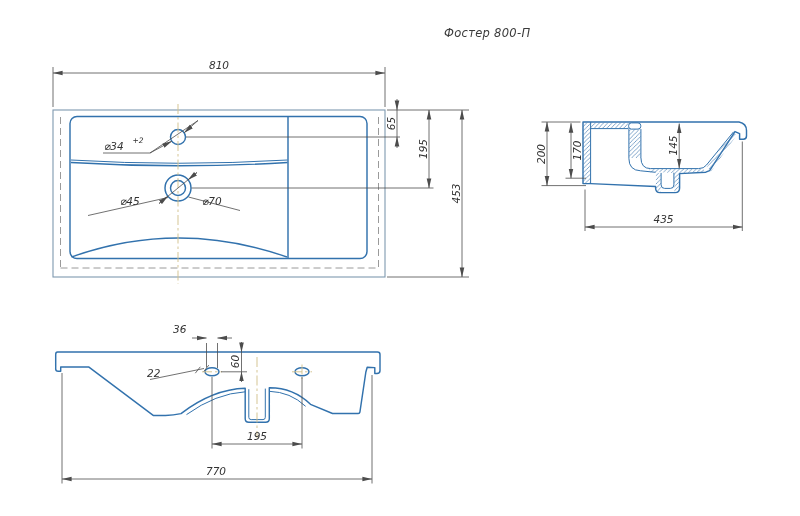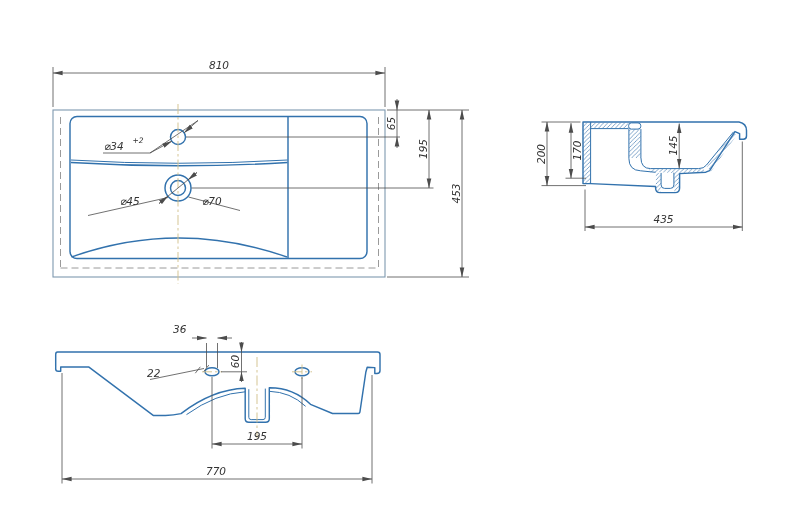--- a/index.html
+++ b/index.html
@@ -18,20 +18,21 @@
   .cl{stroke:#d3c28e;stroke-width:0.95;fill:none;stroke-dasharray:10 3 2.5 3;}
   .dtxt{font-family:"DejaVu Sans",sans-serif;font-style:italic;font-size:10.5px;fill:#333;}
   .dtxt-s{font-family:"DejaVu Sans",sans-serif;font-style:italic;font-size:7.5px;fill:#333;}
   .hatch-fill{fill:url(#hatch);stroke:none;}
 </style>
 </head>
 <body>
 
 <div id="canvas">
 
+  <div id="title">Фостер 800-П</div>
 
   <svg width="800" height="516" viewBox="0 0 800 516">
     <defs>
       <marker id="ar" viewBox="0 0 10 6" markerWidth="10" markerHeight="6" refX="9.6" refY="3" orient="auto-start-reverse" markerUnits="userSpaceOnUse">
         <path d="M10,3 L0,0.7 L0,5.3 Z" fill="#4c4c4c"></path>
       </marker>
       <pattern id="hatch" patternUnits="userSpaceOnUse" width="4.2" height="4.2">
         <path d="M0,4.2 L4.2,0" stroke="#4a7fb5" stroke-width="0.7"></path>
       </pattern>
     </defs>

